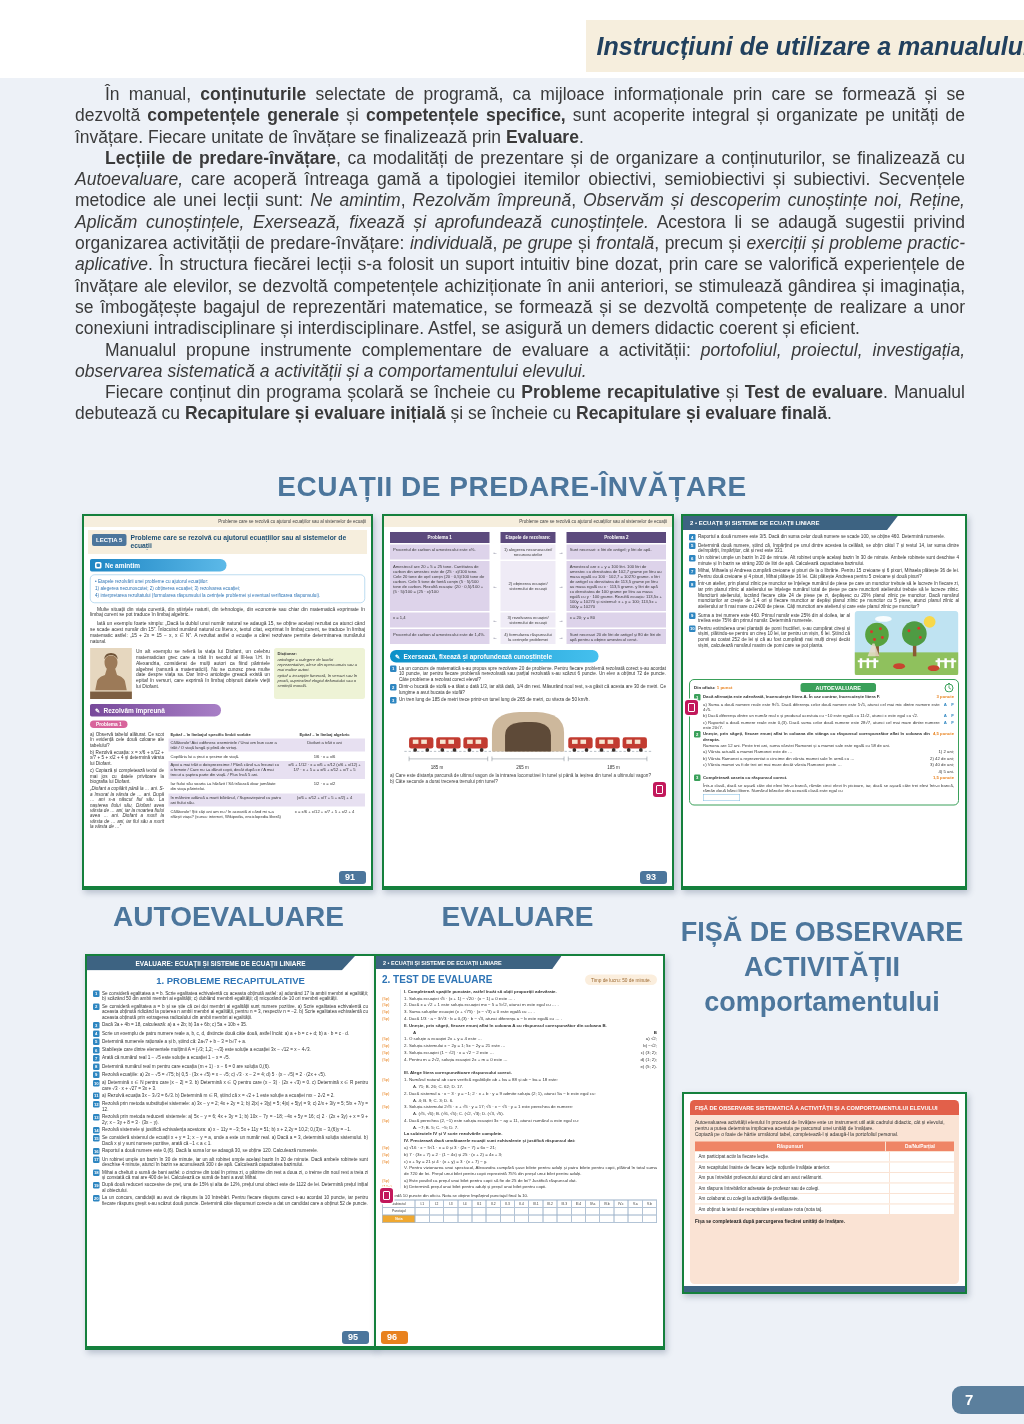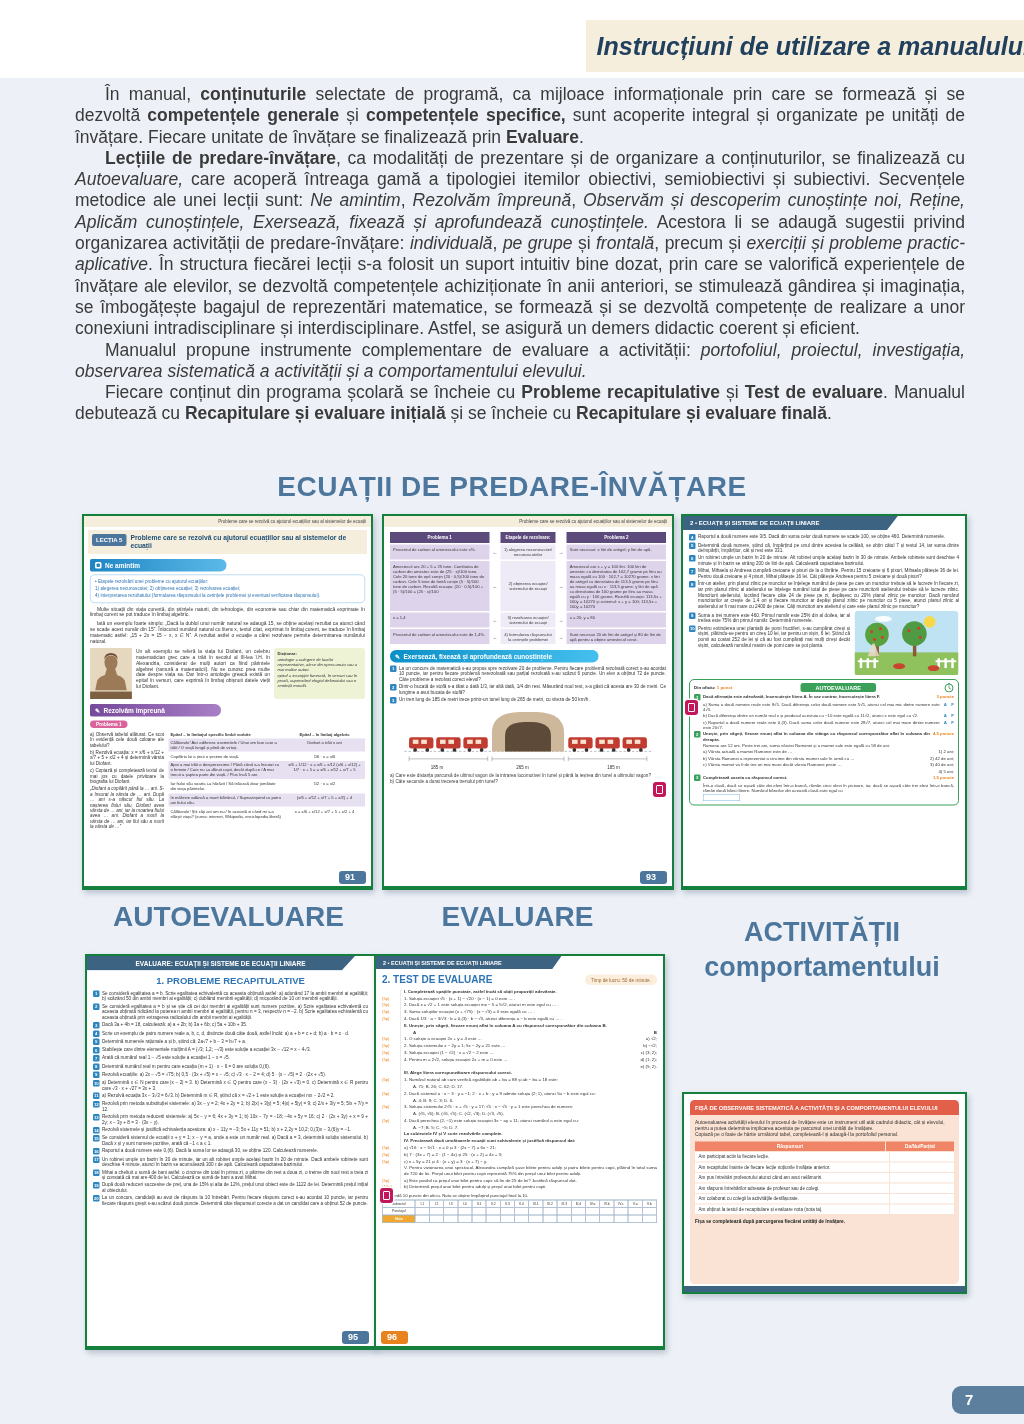--- a/index.html
+++ b/index.html
@@ -524,20 +524,21 @@
           </div>
         <div class="answer-box"></div>
       </div>
     </div>
     <span class="side-icon" style="left:2px;top:184px;"></span>
   </div>
 
   <div class="label-recap">AUTOEVALUARE</div>
   <div class="label-eval">EVALUARE</div>
   <div class="label-fisa">
+      <div class="ln">FIȘĂ DE OBSERVARE</div>
       <div class="ln">ACTIVITĂȚII</div>
       <div class="ln">comportamentului</div>
     </div>
 
   <div class="thumb t4">
     <div class="inner">
       <div class="unit-band t4band">EVALUARE: ECUAȚII ȘI SISTEME DE ECUAȚII LINIARE</div>
       <div class="pg4-title">1. PROBLEME RECAPITULATIVE</div>
       <div>
           <div class="prob">

